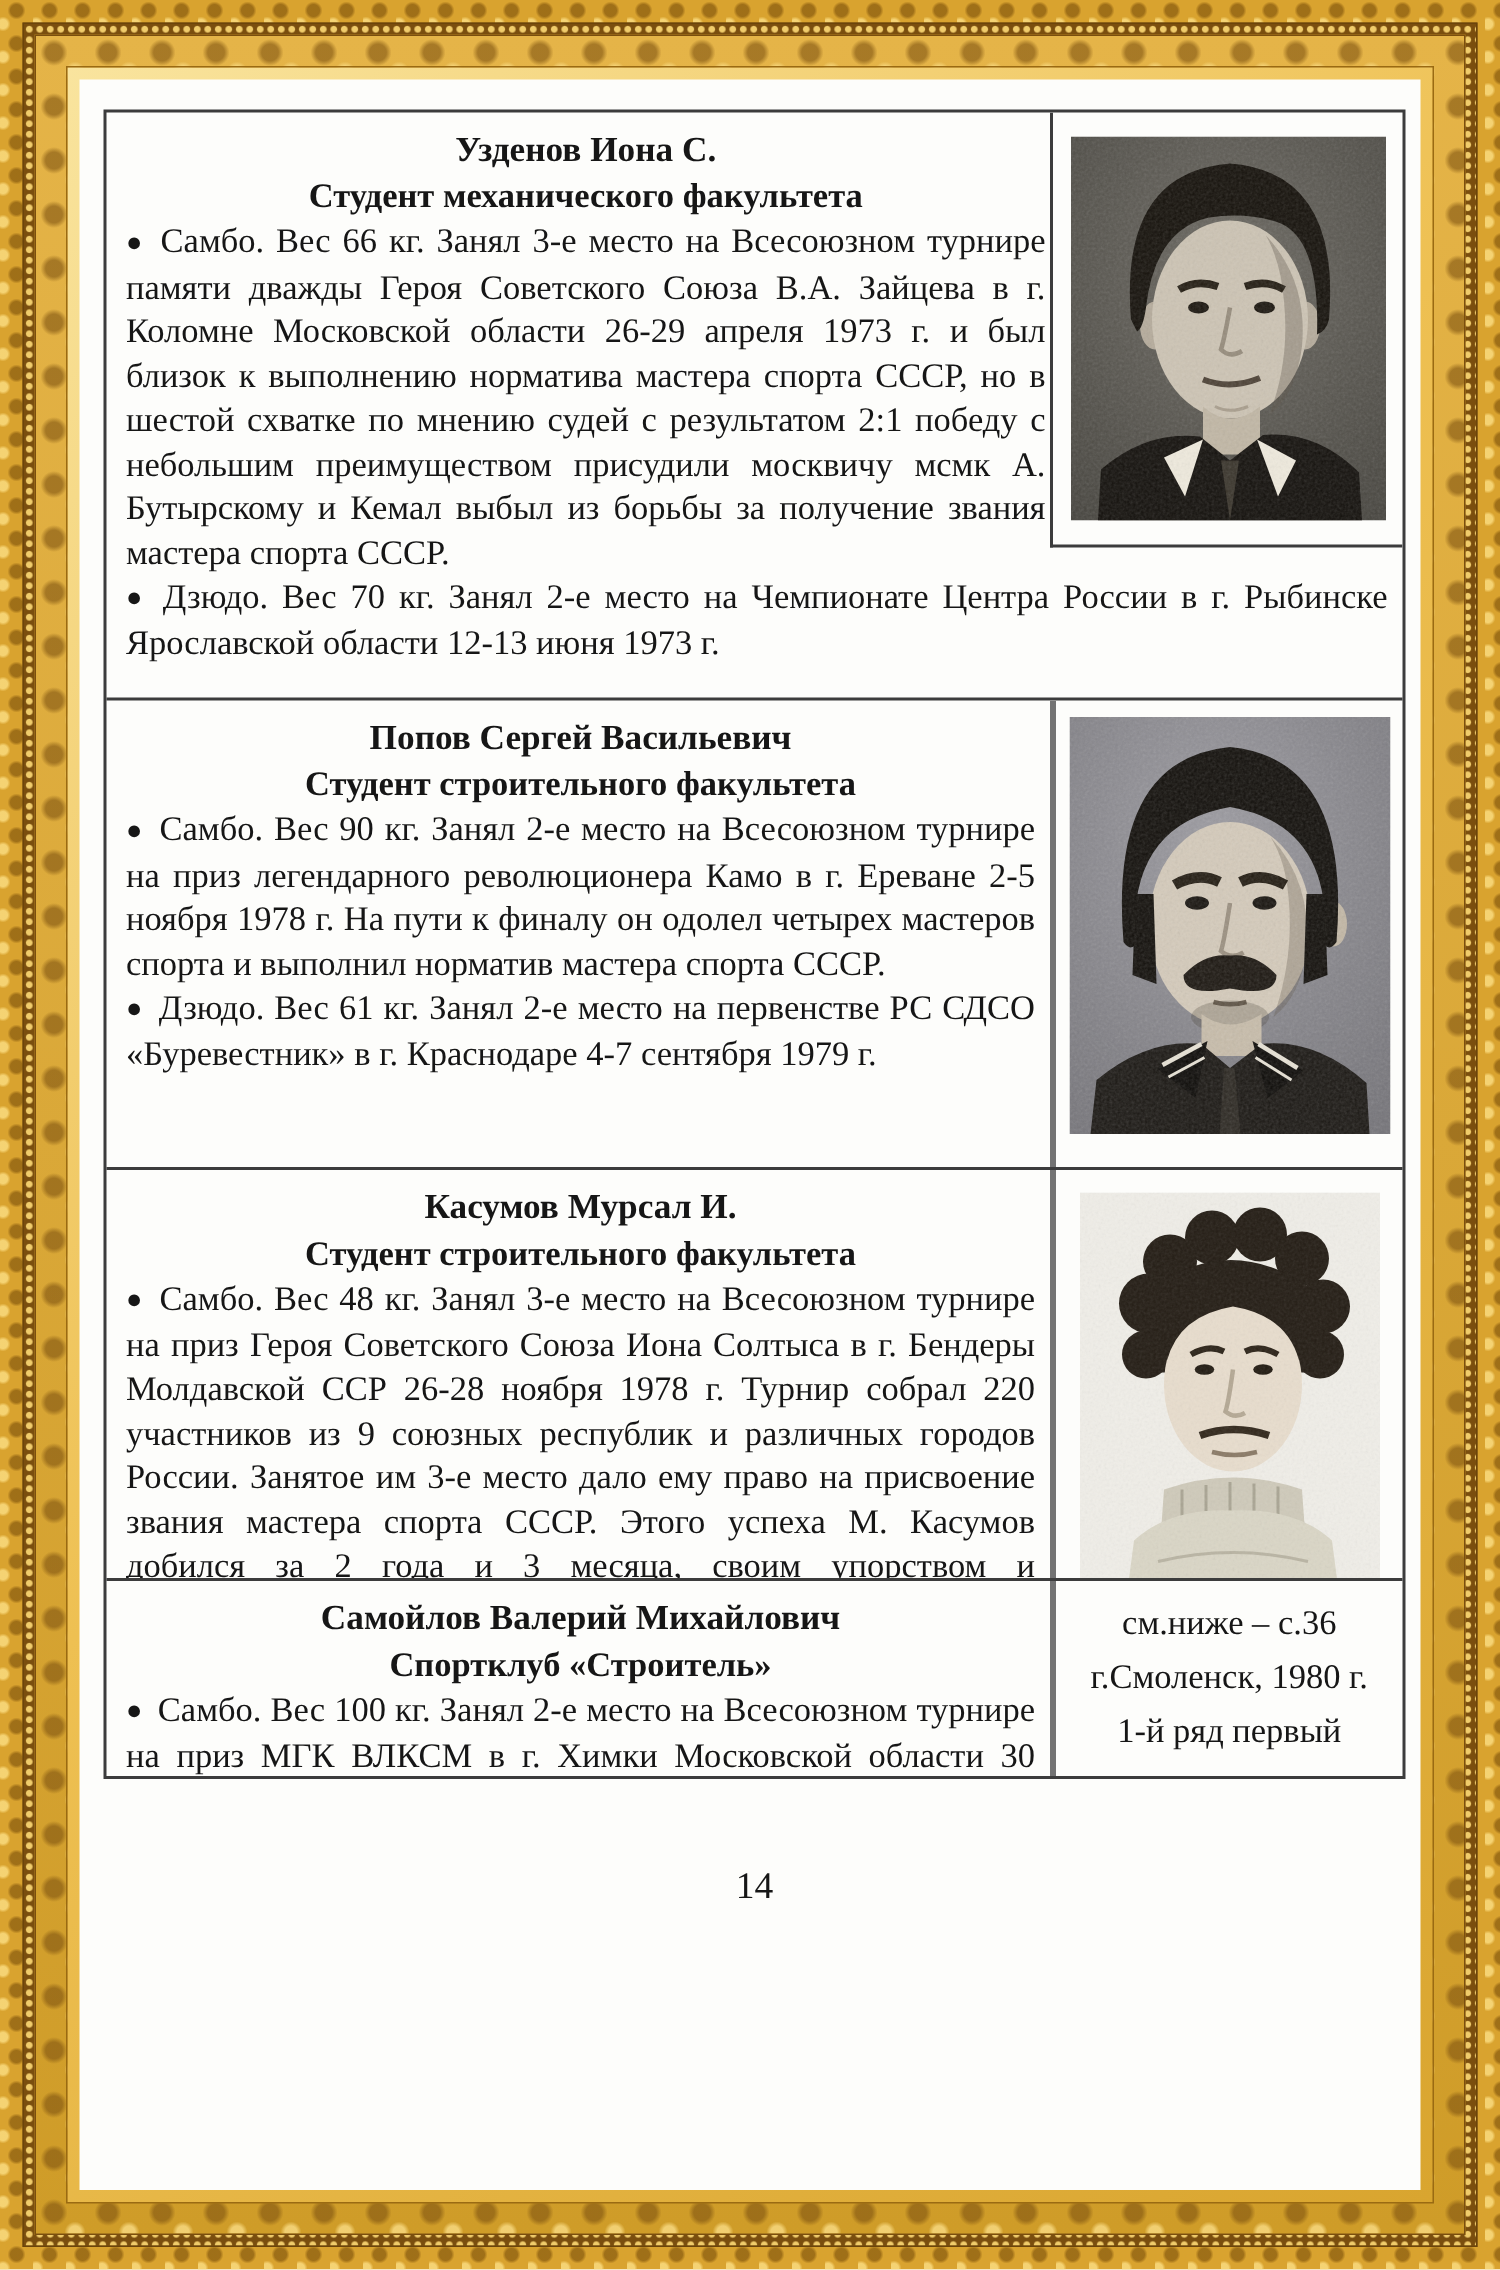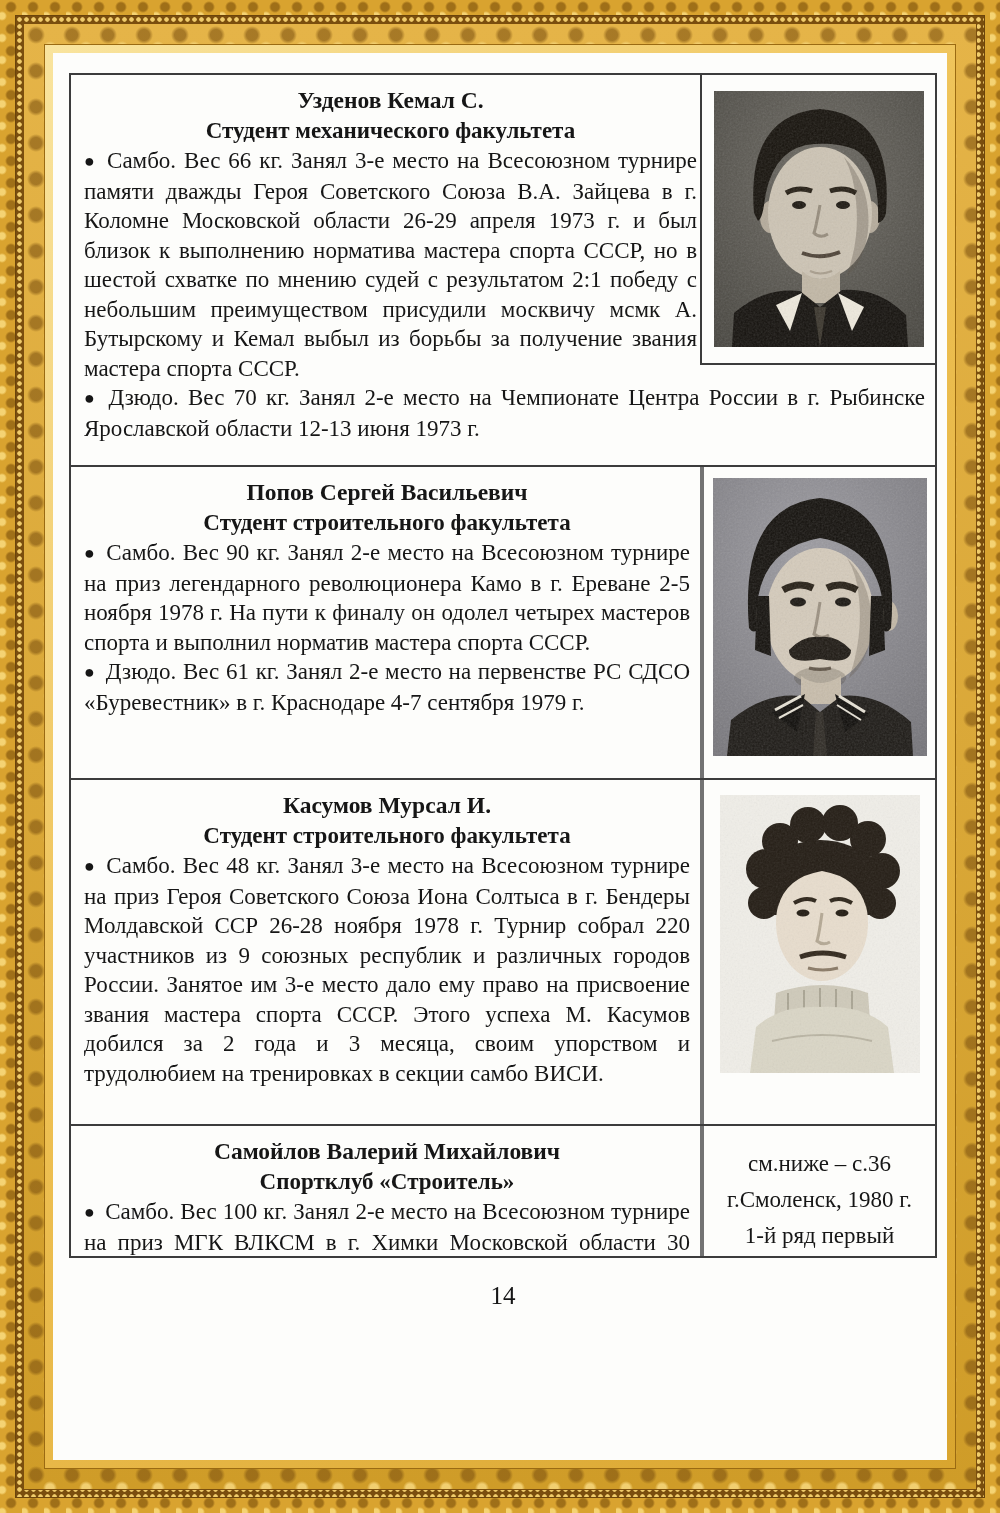--- a/index.html
+++ b/index.html
@@ -59,21 +59,21 @@
   .row.bordered{border-bottom:2px solid #3c3c3c;}
   .row-1{height:392px;padding:6px 10px 0 13px;}
   .row-flex{display:flex;}
   .cell-text{
     width:633px;box-sizing:border-box;
     border-right:4px solid #737373;
     padding:6px 10px 0 13px;
   }
   .cell-side{flex:1;box-sizing:border-box;text-align:center;}
   .row-2{height:313px;}
-  .row-3{height:346px;}
+  .row-3{height:274px;}
   .row-4{height:130px;}
   .athlete-name{
     font-size:23.5px;font-weight:bold;line-height:31px;
     text-align:center;margin:4px 0 0 0;
   }
   .athlete-subtitle{font-size:23px;line-height:30px;text-align:center;font-weight:bold;}
   .para{
     font-size:23px;line-height:29.5px;margin:0;
     text-align:justify;
   }
@@ -83,24 +83,24 @@
     position:absolute;top:0;right:0;width:235px;height:290px;
     box-sizing:border-box;
     border-left:2px solid #3c3c3c;border-bottom:2px solid #3c3c3c;
     text-align:center;
   }
   .photo-box-1 svg{margin-top:16px;}
   .row-2 .cell-side svg{margin-top:11px;}
   .row-3 .cell-side svg{margin-top:15px;}
   .caption{
     font-size:23px;line-height:36px;text-align:center;
-    padding-top:20px;
+    padding-top:10px;
   }
   .page-number{
-    width:868px;margin:24px 0 0 16px;
+    width:868px;margin:58px 0 0 16px;
     text-align:center;font-size:25px;
   }
   .hidden-defs{position:absolute;width:0;height:0;}
 </style>
 </head>
 <body>
 
 <svg class="hidden-defs" aria-hidden="true">
   <defs>
     <filter id="grain">
@@ -143,21 +143,21 @@
               <path d="M88,162 Q106,169 126,161" stroke="#4d4236" stroke-width="4" fill="none"></path>
               <path d="M96,180 Q106,185 118,180" stroke="#a89d8c" stroke-width="2" fill="none"></path>
               <path d="M88,180 L88,212 L126,212 L126,180 Q106,196 88,180 Z" fill="#c1b7a5"></path>
               <path d="M18,256 L20,222 Q50,196 86,200 L106,216 L128,199 Q164,196 192,224 L194,256 Z" fill="#14110d"></path>
               <path d="M62,214 L88,202 L76,240 Z" fill="#efeadd"></path>
               <path d="M150,216 L124,202 L138,240 Z" fill="#efeadd"></path>
               <path d="M100,216 L106,256 L112,216 Z" fill="#3a352c"></path>
               <rect width="210" height="256" filter="url(#grain)" opacity="0.18"></rect>
             </svg>
           </div>
-          <h3 class="athlete-name narrow">Узденов Кемал С.</h3>
+          <h3 class="athlete-name narrow">Узденов Иона С.</h3>
           <div class="athlete-subtitle narrow">Студент механического факультета</div>
           <p class="para narrow"><span class="bullet">●</span><span>Самбо. Вес 66 кг. Занял 3-е место на Всесоюзном турнире памяти дважды Героя Советского Союза В.А. Зайцева в г. Коломне Московской области 26-29 апреля 1973 г. и был близок к выполнению норматива мастера спорта СССР, но в шестой схватке по мнению судей с результатом 2:1 победу с небольшим преимуществом присудили москвичу мсмк А. Бутырскому и Кемал выбыл из борьбы за получение звания мастера спорта СССР.</span></p>
           <p class="para"><span class="bullet">●</span><span>Дзюдо. Вес 70 кг. Занял 2-е место на Чемпионате Центра России в г. Рыбинске Ярославской области 12-13 июня 1973 г.</span></p>
         </section>
 
         <section class="row row-2 row-flex bordered">
           <div class="cell-text">
             <h3 class="athlete-name">Попов Сергей Васильевич</h3>
             <div class="athlete-subtitle">Студент строительного факультета</div>
             <p class="para"><span class="bullet">●</span><span>Самбо. Вес 90 кг. Занял 2-е место на Всесоюзном турнире на приз легендарного революционера Камо в г. Ереване 2-5 ноября 1978 г. На пути к финалу он одолел четырех мастеров спорта и выполнил норматив мастера спорта СССР.</span></p>

